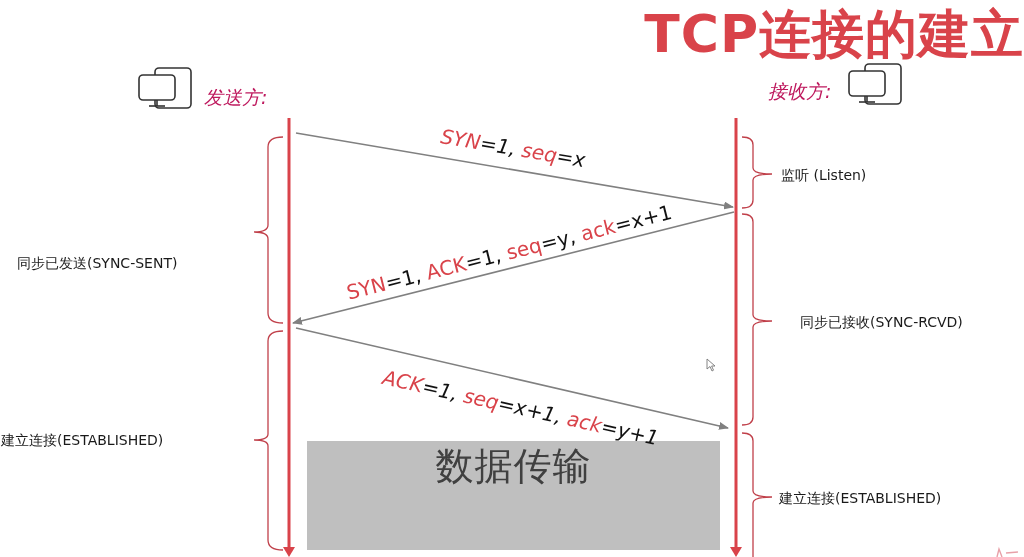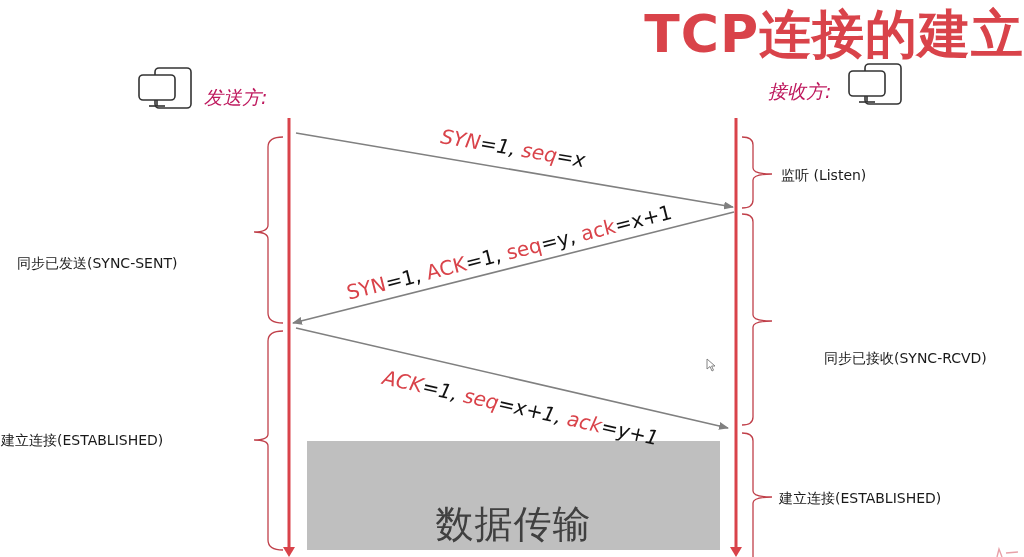--- a/index.html
+++ b/index.html
@@ -7,21 +7,21 @@
          font-family: "DejaVu Sans", "Liberation Sans", sans-serif; color: #1a1a1a; }
   .abs { position: absolute; }
   .title { left: 0; width: 1024px; top: 6px; text-align: right; font-size: 52px; font-weight: bold;
            color: var(--accent); letter-spacing: 1px; line-height: 56px; }
   .party-label { font-size: 19px; line-height: 24px; color: #be185d; font-style: italic; }
   .state-label { font-size: 14px; line-height: 22px; color: #1a1a1a; white-space: nowrap; }
   .msg { font-size: 20px; font-style: italic; white-space: nowrap; transform-origin: left center; line-height: 24px; }
   .msg .k { color: var(--accent); }
   .msg .v { color: #111; }
   .data-box { left: 307px; top: 441px; width: 413px; height: 109px; background: #bfbfbf;
-              display: flex; align-items: flex-end; justify-content: center; }
+              display: flex; align-items: flex-start; justify-content: center; }
   .data-box span { font-size: 38px; color: #404040; letter-spacing: 1px; }
   svg.overlay { position: absolute; left: 0; top: 0; }
 </style>
 </head>
 <body style="--accent:#d9434a;">
 
 <div class="abs title">TCP连接的建立</div>
 
 <div class="abs" style="left:136px; top:66px; width:58px; height:44px;">
   <svg width="58" height="44" viewBox="0 0 58 44">
@@ -94,14 +94,14 @@
 </div>
 
 <div class="abs msg" style="left:383px; top:365px; transform: rotate(12.6deg);">
   <span class="k">ACK</span><span class="v">=1, </span><span class="k">seq</span><span class="v">=x+1, </span><span class="k">ack</span><span class="v">=y+1</span>
 </div>
 
 <div class="abs state-label" style="left:17px; top:220px;margin-top:32px;">同步已发送(SYNC-SENT)</div>
 <div class="abs state-label" style="left:1px; top:429px;">建立连接(ESTABLISHED)</div>
 
 <div class="abs state-label" style="left:781px; top:164px;">监听 (Listen)</div>
-<div class="abs state-label" style="left:824px; top:311px;margin-top:36px;">同步已接收(SYNC-RCVD)</div>
+<div class="abs state-label" style="left:800px; top:311px;">同步已接收(SYNC-RCVD)</div>
 <div class="abs state-label" style="left:779px; top:487px;">建立连接(ESTABLISHED)</div>
 
 </body></html>

